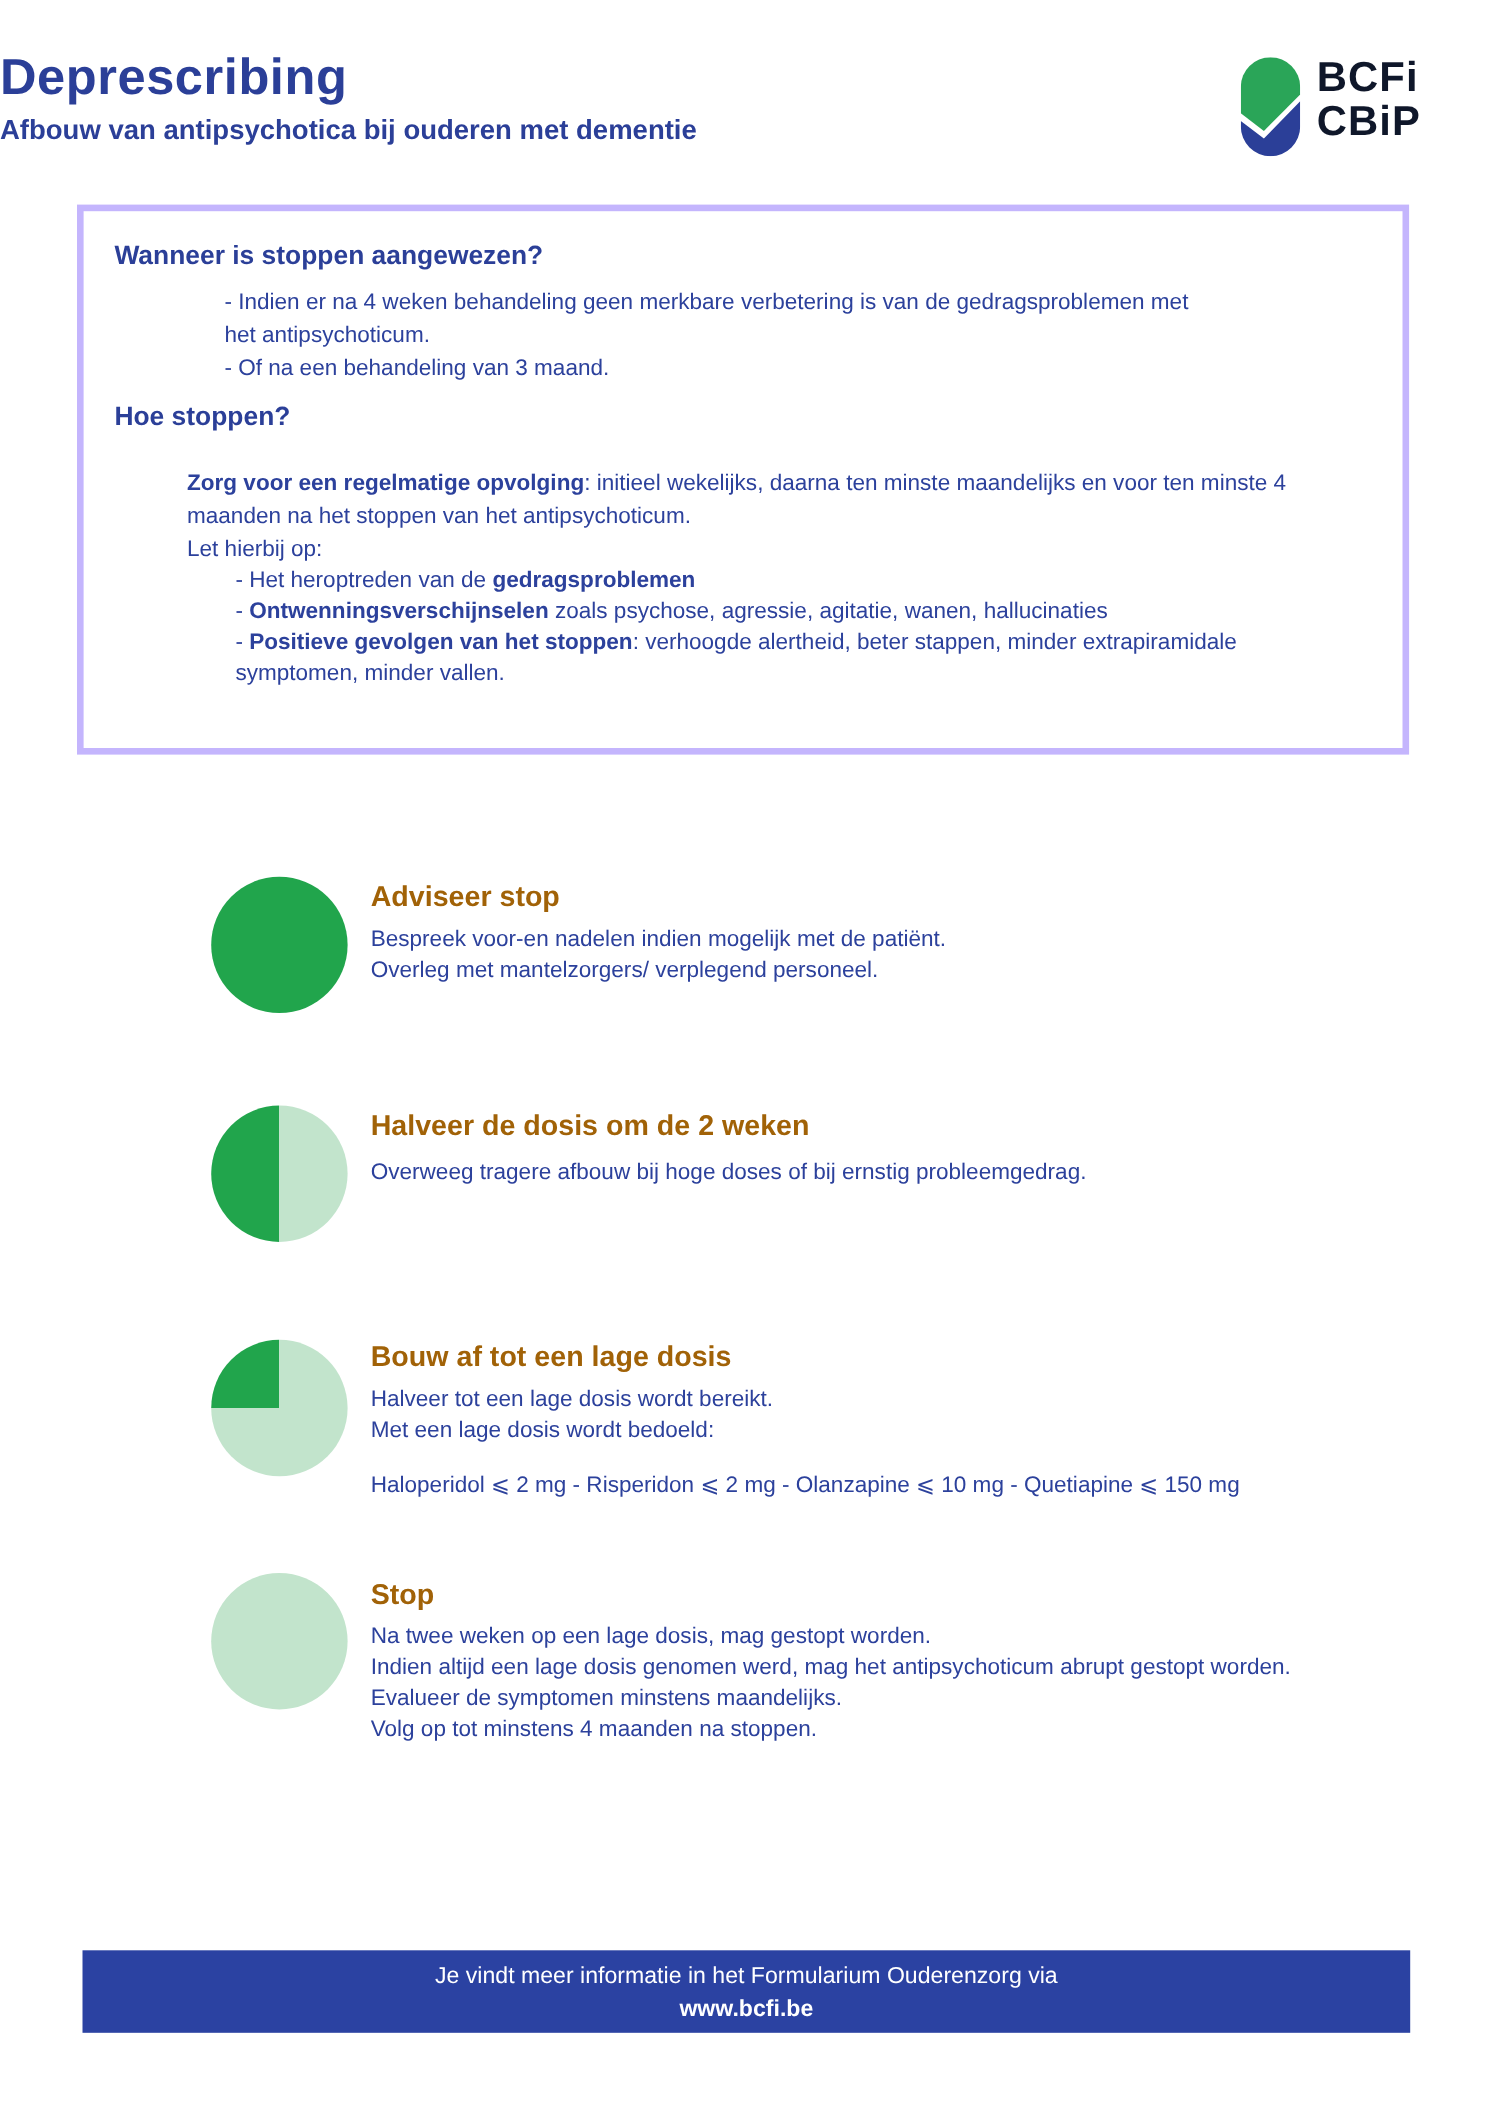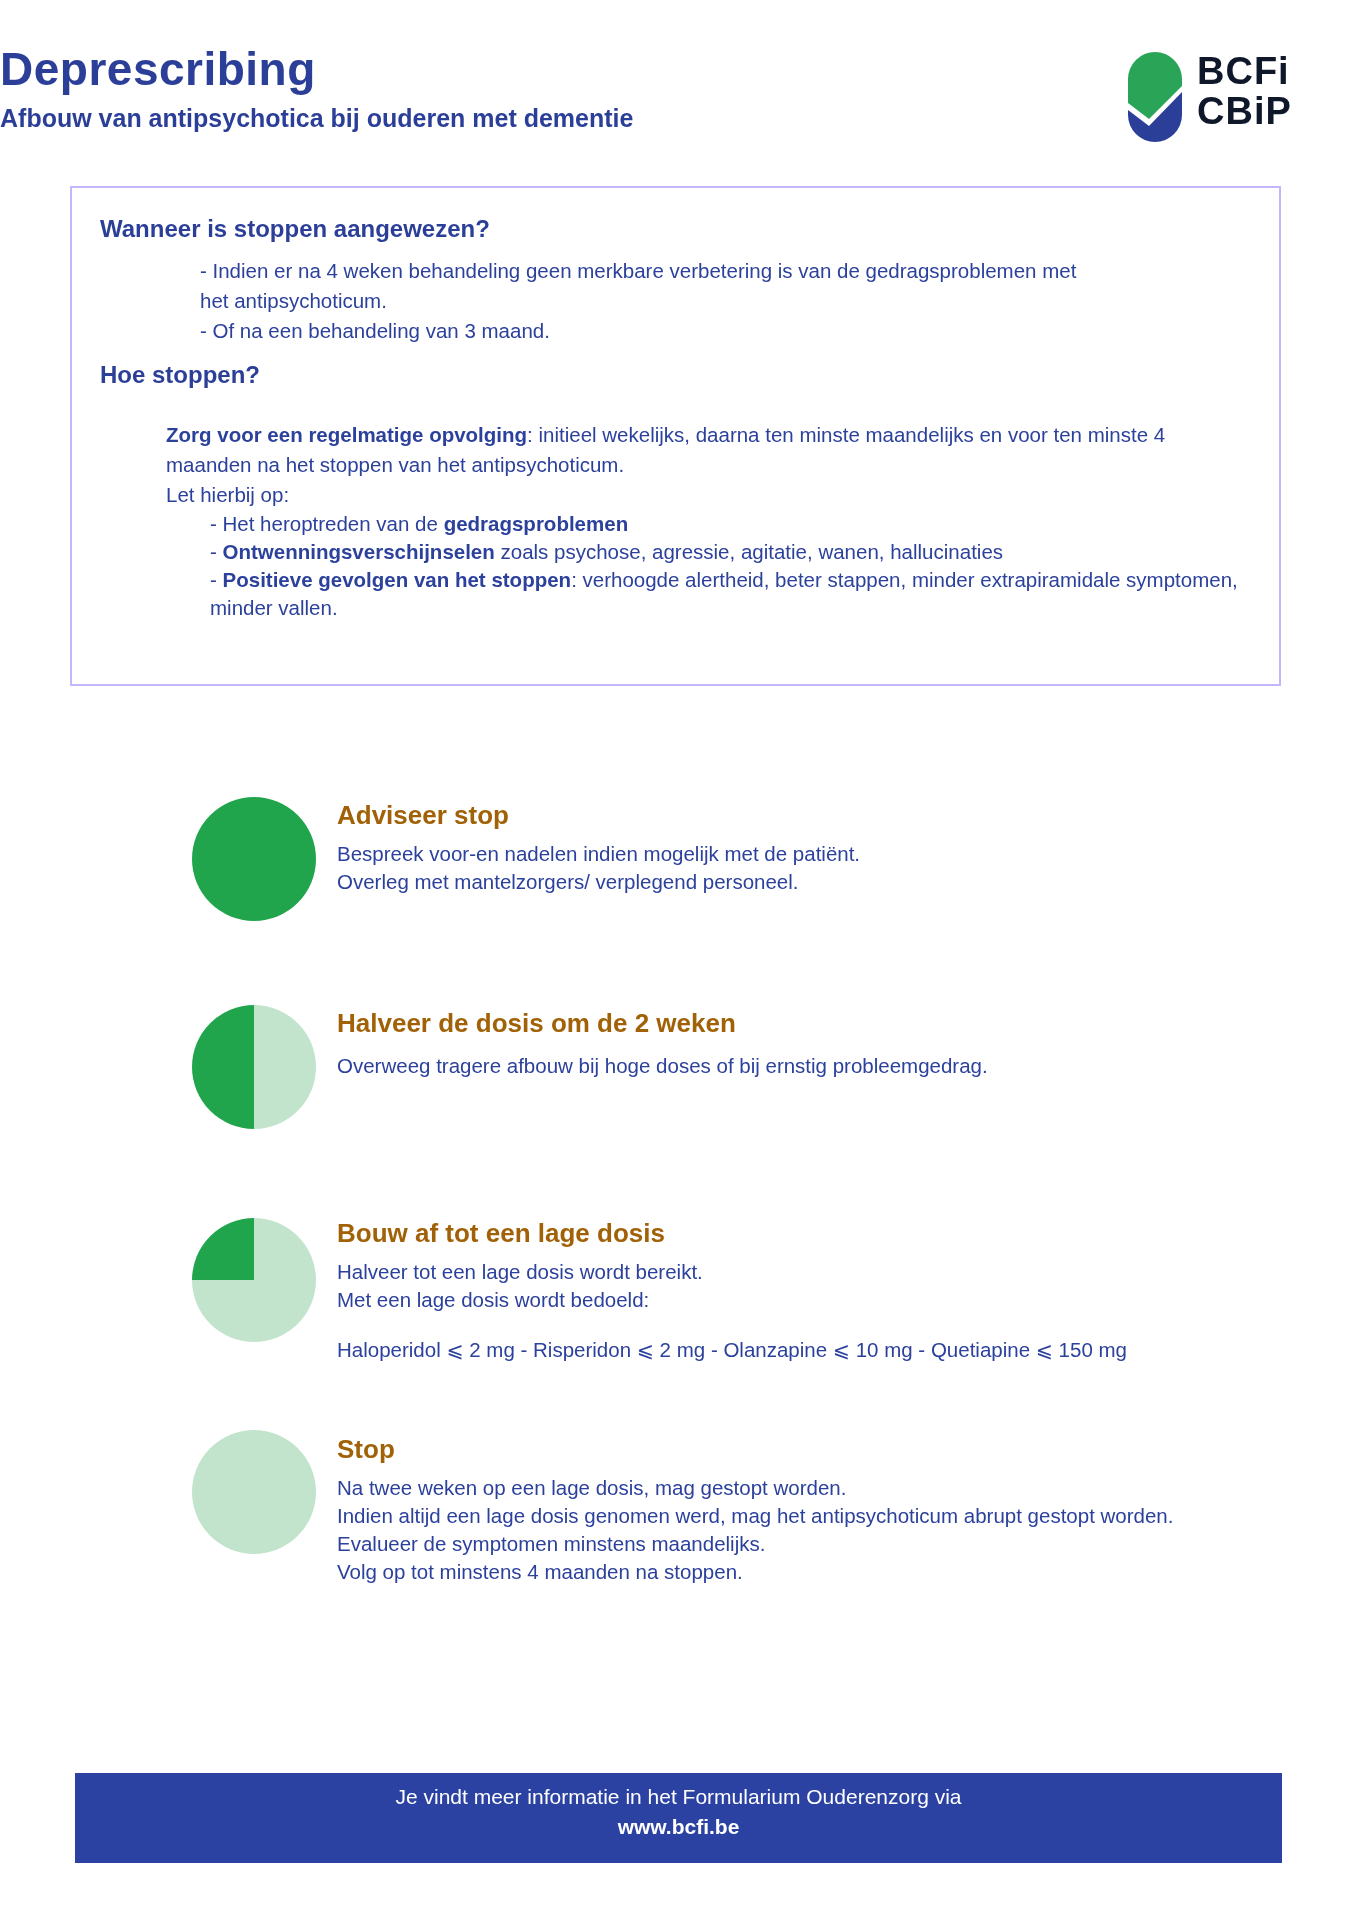--- a/index.html
+++ b/index.html
@@ -10,42 +10,42 @@
   }
   
   .header { position:absolute; left:0; top:42px; width:1128px; text-align:left; color:#2b3f98; }
   .title   { font-size:46px; font-weight:bold; letter-spacing:0.5px; }
   .subtitle{ font-size:25px; font-weight:bold; margin-top:8px; }
   .logo { position:absolute; left:1128px; top:52px; display:flex; align-items:flex-start; gap:15px; }
   .logo-text { font-size:38px; font-weight:bold; color:#0f172a; line-height:1.05; letter-spacing:1px; }
   
   .info-box {
     position:absolute; left:70px; top:186px; width:1211px; height:500px;
-    border:2px solid #c4b5fd; background:#ffffff; color:#2c419c;
+    border:6px solid #c4b5fd; background:#ffffff; color:#2c419c;
     padding:26px 40px 0 28px; font-size:20.5px; line-height:30px;
   }
   .info-box h2 { font-size:24px; line-height:30px; font-weight:bold; color:#2b3f98; }
   .sec-when-items { margin:12px 0 0 100px; max-width:880px; }
   .sec-how { margin-top:14px; }
   .how-content { margin:12px 0 0 66px; max-width:1085px; }
   .p-gap { margin-top:30px; }
   .how-bullets { margin-left:44px; max-width:1040px; line-height:28px; }
   
   .pie { position:absolute; left:192px; width:124px; height:124px; border-radius:50%; }
   .pie[data-pie="full"]    { background:#21a54c; }
   .pie[data-pie="half"]    { background:linear-gradient(to right, #21a54c 0 50%, #c2e4cc 50% 100%); }
   .pie[data-pie="quarter"] { background:conic-gradient(from 270deg, #21a54c 0 90deg, #c2e4cc 90deg 360deg); }
   .pie[data-pie="none"]    { background:#c2e4cc; }
   .step-body { position:absolute; left:337px; color:#2c419c; font-size:20.5px; line-height:28px; white-space:nowrap; }
   .step-body h3 { font-size:26px; line-height:30px; font-weight:bold; color:#a16207; }
   .step-lines { margin-top:10px; }
   .doses { margin-top:22px; }
   
   .footer {
-    position:absolute; left:75px; top:1773px; width:1207px; height:90px;
+    position:absolute; left:75px; top:1773px; width:1207px; height:75px;
     background:#2b42a2; color:#ffffff; text-align:center; font-size:21px; line-height:28px;
   }
   .footer .l1 { margin-top:10px; }
   .footer .l2 { font-weight:bold; margin-top:2px; }
 </style>
 </head>
 <body>
 
 <div class="doc">
 

